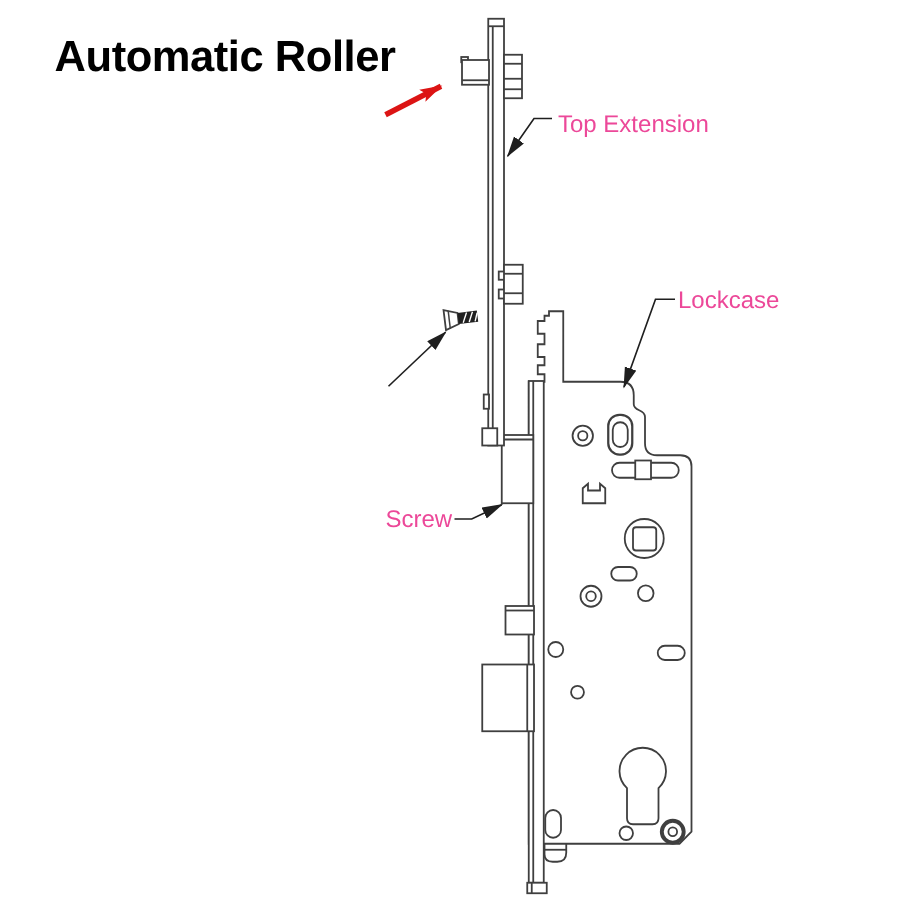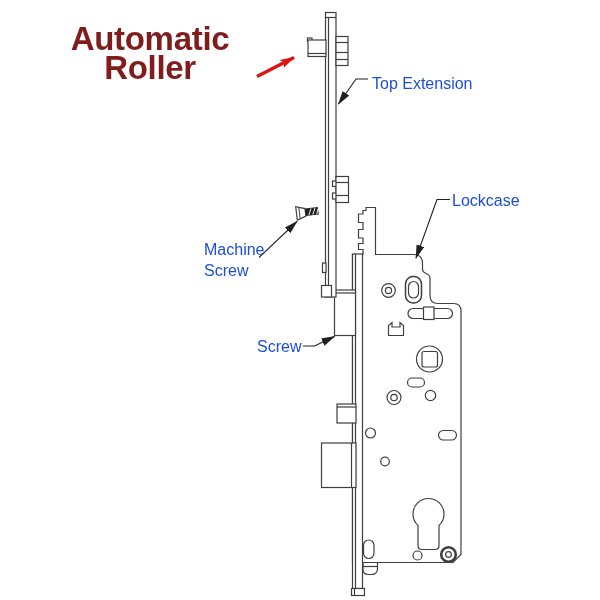--- a/index.html
+++ b/index.html
@@ -1,24 +1,24 @@
 <!DOCTYPE html>
 <html><head>
 <meta charset="utf-8">
 <style>
   html,body{margin:0;padding:0;background:#fff;}
   #stage{
     position:relative;width:600px;height:600px;background:#fff;overflow:hidden;
     font-family:"Liberation Sans",sans-serif;
   }
   #stage svg{position:absolute;left:0;top:0;}
-  .lbl{position:absolute;color:#1d4ed8;font-size:16px;line-height:20px;white-space:nowrap;}
+  .lbl{position:absolute;color:#ec4899;font-size:16px;line-height:20px;white-space:nowrap;}
   .callout-red{
     position:absolute;left:26px;top:24px;width:248px;text-align:center;
-    color:#7f1d1d;font-size:33px;line-height:29px;font-weight:600;letter-spacing:-0.3px;
+    color:#000000;font-size:29px;line-height:29px;font-weight:600;letter-spacing:-0.3px;
   }
   .ms{line-height:21px;}
 </style>
 </head>
 <body>
 
 <div id="stage">
 
   <svg width="600" height="600" viewBox="0 0 600 600">
     <defs>
@@ -153,20 +153,16 @@
   </svg>
 
   <div class="callout-red">
     <div>Automatic Roller</div>
   </div>
 
   <div class="lbl" style="left:372px;top:74px;">Top Extension</div>
 
   <div class="lbl" style="left:452px;top:191px;">Lockcase</div>
 
-  <div class="lbl ms" style="left:204px;top:239px;">
-    <div>Machine</div>
-    <div>Screw</div>
-  </div>
 
   <div class="lbl" style="left:257px;top:337px;">Screw</div>
 
 </div>
 
 </body></html>

